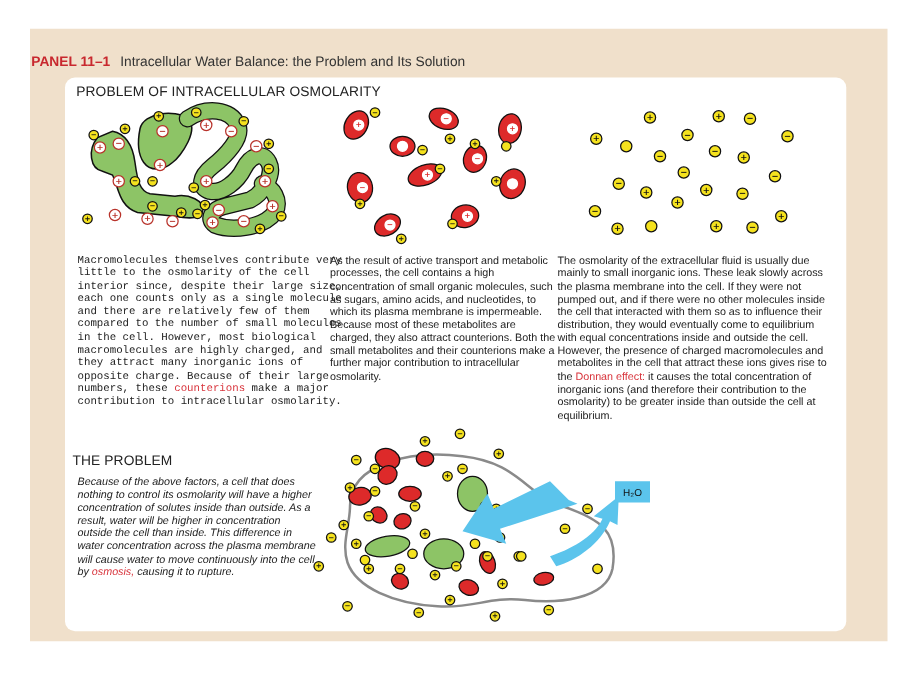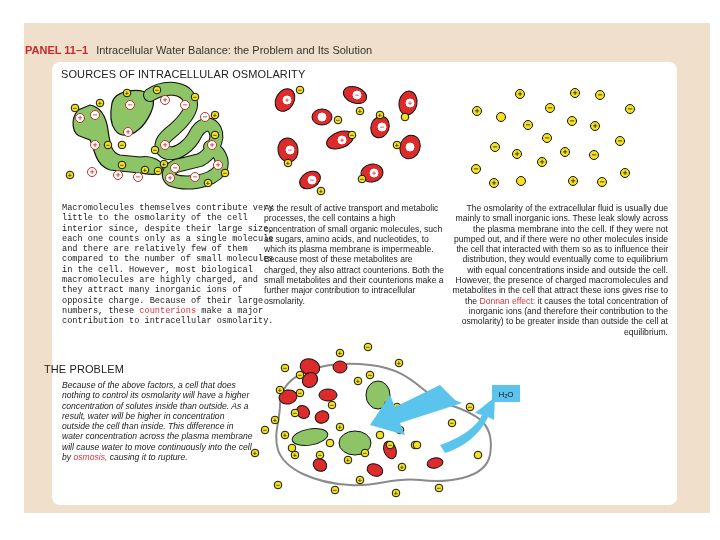--- a/index.html
+++ b/index.html
@@ -16,21 +16,21 @@
 </head>
 <body>
 
 <div class="panel"></div>
 <div class="panel-title">
   <span class="num">PANEL 11–1</span><span>Intracellular Water Balance: the Problem and Its Solution</span>
 </div>
 
 <div class="card"></div>
 
-<div class="heading" style="left:61px; top:68px;">SOURCES OF INTRACELLULAR OSMOLARITY</div>
+<div class="heading" style="left:61px; top:68px;">PROBLEM OF INTRACELLULAR OSMOLARITY</div>
 
 <svg id="macro-svg" width="220" height="120" style="left:50px; top:75px;" viewBox="0 0 220 120">
   <g>
     <path d="M28,35 C20,45 22,60 32,62 L40,65 C45,75 45,90 60,95 L90,98 C100,100 110,100 112,95 C115,85 100,80 90,82 L70,80 C62,78 60,70 58,55 C56,40 50,32 40,30 Z" fill="#8dc466" stroke="#111" stroke-width="1.2"></path>
     <path d="M62,28 C65,15 90,12 100,20 C110,28 95,50 88,55 C80,62 70,62 65,55 C60,48 60,38 62,28 Z" fill="#8dc466" stroke="#111" stroke-width="1.2"></path>
     <path d="M100,20 C115,10 135,12 140,25 C145,35 130,50 120,58 C110,66 108,75 118,78 C128,80 140,70 145,60 C150,50 160,45 165,55 C170,65 160,80 150,85 L130,90 C120,92 115,100 122,105 C135,110 160,108 170,95 C175,85 168,75 160,72" fill="none" stroke="#111" stroke-width="14" stroke-linecap="round"></path>
     <path d="M100,20 C115,10 135,12 140,25 C145,35 130,50 120,58 C110,66 108,75 118,78 C128,80 140,70 145,60 C150,50 160,45 165,55 C170,65 160,80 150,85 L130,90 C120,92 115,100 122,105 C135,110 160,108 170,95 C175,85 168,75 160,72" fill="none" stroke="#8dc466" stroke-width="12" stroke-linecap="round"></path>
   </g>
   <g id="macro-ions">
       <g>
@@ -356,25 +356,25 @@
   </svg>
 
 <div class="para" style="left:62px; top:203px; width:212px;font-family:Liberation Mono, monospace;">
   <span>Macromolecules themselves contribute very little to the osmolarity of the cell interior since, despite their large size, each one counts only as a single molecule and there are relatively few of them compared to the number of small molecules in the cell. However, most biological macromolecules are highly charged, and they attract many inorganic ions of opposite charge. Because of their large numbers, these </span><span class="red">counterions</span><span> make a major contribution to intracellular osmolarity.</span>
 </div>
 
 <div class="para" style="left:264px; top:203px; width:184px;">
   <span>As the result of active transport and metabolic processes, the cell contains a high concentration of small organic molecules, such as sugars, amino acids, and nucleotides, to which its plasma membrane is impermeable. Because most of these metabolites are charged, they also attract counterions. Both the small metabolites and their counterions make a further major contribution to intracellular osmolarity.</span>
 </div>
 
-<div class="para" style="left:446px; top:203px; width:222px;text-align:right;">
+<div class="para" style="left:446px; top:203px; width:222px;">
   <span>The osmolarity of the extracellular fluid is usually due mainly to small inorganic ions. These leak slowly across the plasma membrane into the cell. If they were not pumped out, and if there were no other molecules inside the cell that interacted with them so as to influence their distribution, they would eventually come to equilibrium with equal concentrations inside and outside the cell. However, the presence of charged macromolecules and metabolites in the cell that attract these ions gives rise to the </span><span class="red">Donnan effect:</span><span> it causes the total concentration of inorganic ions (and therefore their contribution to the osmolarity) to be greater inside than outside the cell at equilibrium.</span>
 </div>
 
-<div class="heading" style="left:44px; top:363px;">THE PROBLEM</div>
+<div class="heading" style="left:58px; top:363px;">THE PROBLEM</div>
 
 <div class="para" style="left:62px; top:380px; width:192px;font-style:italic;">
   <span>Because of the above factors, a cell that does nothing to control its osmolarity will have a higher concentration of solutes inside than outside. As a result, water will be higher in concentration outside the cell than inside. This difference in water concentration across the plasma membrane will cause water to move continuously into the cell by </span><span class="red">osmosis,</span><span> causing it to rupture.</span>
 </div>
 
 <svg id="cell-svg" width="320" height="160" style="left:240px; top:345px;" viewBox="0 0 320 160">
   <path d="M40,60 C40,25 90,15 130,20 C175,25 180,50 210,60 C240,70 255,80 250,110 C245,135 205,138 180,135 C150,132 140,142 110,140 C75,138 45,125 38,105 C33,90 40,75 40,60 Z" fill="#ffffff" stroke="#8a8a8a" stroke-width="2"></path>
   <g id="cell-contents">
       <ellipse cx="70" cy="22" rx="10" ry="8" transform="rotate(20 70 22)" fill="#dd2a2a" stroke="#111" stroke-width="1"></ellipse>
       <ellipse cx="100" cy="22" rx="7" ry="6" transform="rotate(0 100 22)" fill="#dd2a2a" stroke="#111" stroke-width="1"></ellipse>

